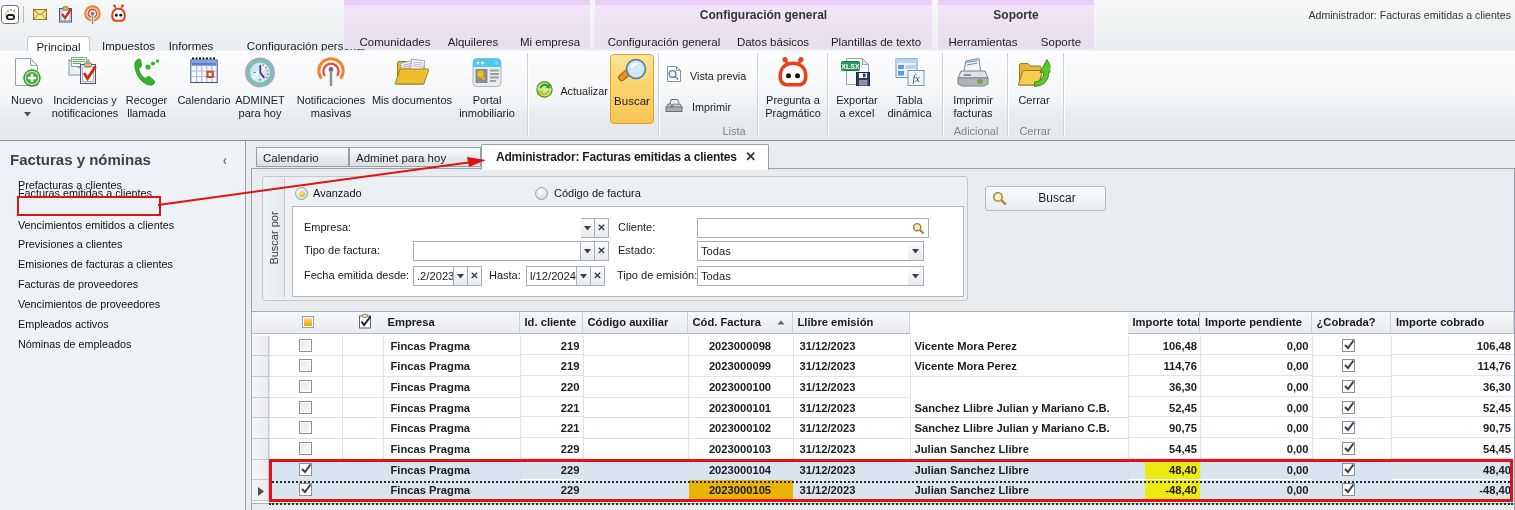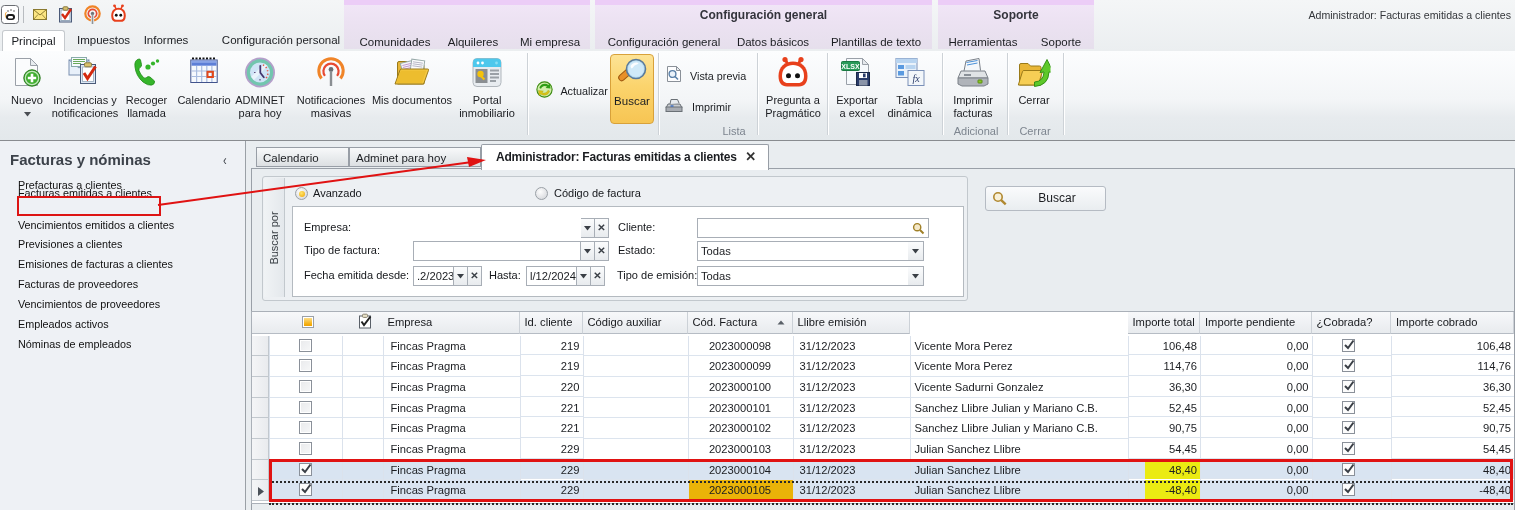--- a/index.html
+++ b/index.html
@@ -4,21 +4,21 @@
 <style>
 html,body{margin:0;padding:0;}
 #app{position:relative;width:1515px;height:510px;overflow:hidden;
   font-family:"Liberation Sans",sans-serif;font-size:12px;color:#1b1d21;
   background:#e9edf0;}
 .abs{position:absolute;}
 
 #titlebar{left:0;top:0;width:1515px;height:51px;
   background:linear-gradient(#f4f6f7,#ebeef0);}
 #ribbontabs{left:0;top:28px;width:1515px;height:23px;}
-.maintab{position:absolute;top:2px;height:21px;line-height:21px;color:#1b1d21;font-size:11.5px;}
+.maintab{position:absolute;top:8px;height:21px;line-height:21px;color:#1b1d21;font-size:11.5px;margin-left:25px;}
 .maintab.active{background:#fff;border:1px solid #c5c9cd;border-bottom:none;
   border-radius:3px 3px 0 0;}
 .pblock{position:absolute;top:0;height:49px;
   background:linear-gradient(#f2e7f8 0%,#ece2f2 45%,#e6dfec 100%);}
 .pblock .strip{position:absolute;left:0;top:0;width:100%;height:5px;background:#eccdf7;}
 .pblock .ptitle{position:absolute;left:0;top:8px;width:100%;text-align:center;
   font-weight:bold;font-size:12px;color:#34343c;}
 .psub{position:absolute;top:36px;height:13px;line-height:13px;color:#1b1d21;font-size:11.5px;
   transform:translateX(-50%);white-space:nowrap;}
 #admintext{position:absolute;right:4px;top:9px;color:#33363a;font-size:10.6px;}
@@ -80,21 +80,21 @@
   background:linear-gradient(#fbfcfd,#e8ebee);text-align:center;}
 .dbtn svg{display:block;margin:7px auto 0;}
 .xbtn{position:absolute;width:13px;height:18px;border:1px solid #a8aeb6;border-left:none;
   background:linear-gradient(#fbfcfd,#e8ebee);text-align:center;font-size:10px;
   line-height:18px;color:#3a3f46;font-weight:bold;}
 #buscarbtn{position:absolute;left:739px;top:45px;width:119px;height:23px;
   background:linear-gradient(#fafbfc,#e9edf0);border:1px solid #b5bbc3;
   border-radius:3px;line-height:22px;}
 
 #grid{position:absolute;left:5px;top:170px;width:1262px;height:191px;background:#fff;
-  border-top:1px solid #aab0b8;border-left:1px solid #aab0b8;border-bottom:1px solid #aab0b8;}
+  border-top:1px solid #aab0b8;border-left:1px solid #aab0b8;border-bottom:1px solid #aab0b8;font-weight:bold;}
 .hcell{position:absolute;top:0;height:21px;line-height:21px;
   background:linear-gradient(#f7f8fa,#eef0f3 60%,#e8ebee);
   border-right:1px solid #ccd1d7;border-bottom:1px solid #b6bcc4;
   padding-left:5px;color:#17191d;white-space:nowrap;overflow:hidden;font-size:11.2px;}
 .cell{position:absolute;height:20px;line-height:20px;font-size:11.2px;
   white-space:nowrap;overflow:hidden;border-bottom:1px solid #dce4ee;}
 .ind{position:absolute;left:0;width:15.5px;background:linear-gradient(90deg,#f4f5f7,#e9ebee);
   border-right:1px solid #c2c8ce;border-bottom:1px solid #c2c8ce;}
 .num{text-align:right;padding-right:3px;box-sizing:border-box;}
 .ctr{text-align:center;}
@@ -550,21 +550,20 @@
 <div class="cell num" style="left:1139.0px;top:44.2px;width:123.0px;height:19.7px;background:#fff">114,76</div>
 <div class="ind" style="top:64.9px;height:19.7px"></div>
 <div class="cell" style="left:16.5px;top:64.9px;width:73.5px;height:19.7px;background:#fff"></div>
         <span class="cb un" style="left:46.5px;top:67.9px;position:absolute"></span>
 <div class="cell" style="left:90.0px;top:64.9px;width:40.5px;height:19.7px;background:#fff"></div>
 <div class="cell" style="left:130.5px;top:64.9px;width:129.0px;height:19.7px;background:#fff;padding-left:8px">Fincas Pragma</div>
 <div class="cell num" style="left:267.5px;top:64.9px;width:63.0px;height:19.7px;background:#fff">220</div>
 <div class="cell" style="left:330.5px;top:64.9px;width:105.0px;height:19.7px;background:#fff"></div>
 <div class="cell ctr" style="left:435.5px;top:64.9px;width:105.0px;height:19.7px;background:#fff">2023000100</div>
 <div class="cell" style="left:540.5px;top:64.9px;width:110.0px;height:19.7px;background:#fff;padding-left:7px">31/12/2023</div>
-<div class="cell" style="left:657.5px;top:64.9px;width:213.0px;height:19.7px;background:#fff;padding-left:5px">Vicente Sadurni Gonzalez</div>
 <div class="cell num" style="left:875.5px;top:64.9px;width:72.5px;height:19.7px;background:#fff">36,30</div>
 <div class="cell num" style="left:948.0px;top:64.9px;width:111.5px;height:19.7px;background:#fff">0,00</div>
 <div class="cell" style="left:1059.5px;top:64.9px;width:79.5px;height:19.7px;background:#fff"></div>
         <span class="cb ch" style="left:1089.5px;top:67.9px;position:absolute">
           <svg width="12" height="12" viewBox="0 0 12 12" style="display:block;margin:-1px 0 0 0">
             <path d="M2 6 L5 9 L10.5 1.5" fill="none" stroke="#3a3f46" stroke-width="2"></path>
           </svg>
         </span>
 <div class="cell num" style="left:1139.0px;top:64.9px;width:123.0px;height:19.7px;background:#fff">36,30</div>
 <div class="ind" style="top:85.6px;height:19.7px"></div>

